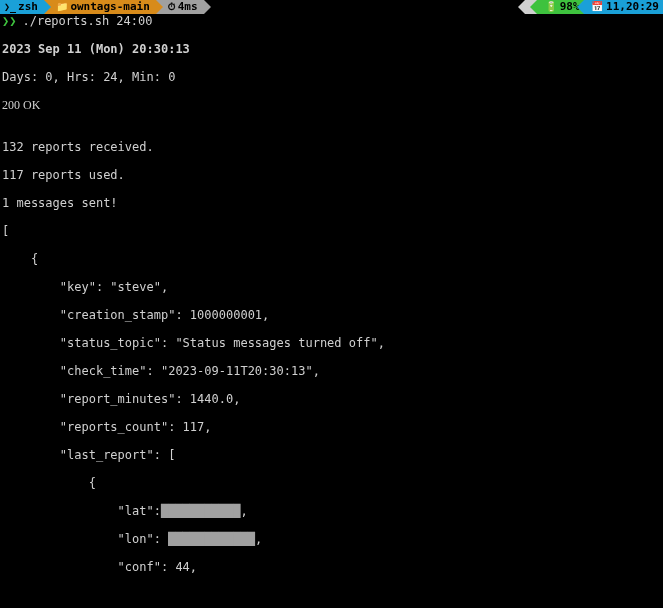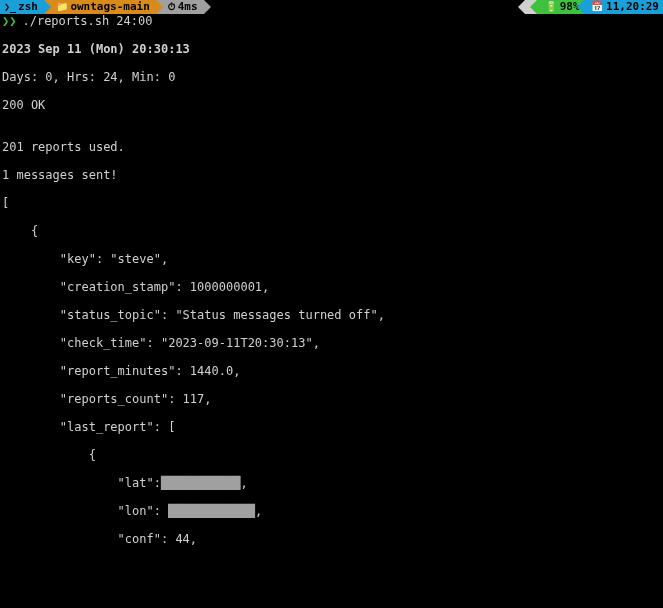--- a/index.html
+++ b/index.html
@@ -109,23 +109,24 @@
 </div>
 
 <div class="prompt-line">
   <span class="prompt-glyph">❯❯</span>
   <span>./reports.sh 24:00</span>
 </div>
 
 <div class="term">
 <span style="display: block; font-weight: bold;">2023 Sep 11 (Mon) 20:30:13</span>
 <span style="display: block;">Days: 0, Hrs: 24, Min: 0</span>
-<span style="display: block;">200 OK</span>
+<span style="display: block; font-family: Liberation Serif, serif;">200 OK</span>
 <span style="display: block;"></span>
-<span style="display: block;">201 reports used.</span>
+<span style="display: block;">132 reports received.</span>
+<span style="display: block;">117 reports used.</span>
 <span style="display: block;">1 messages sent!</span>
 <span style="display: block;">[</span>
 <span style="display: block;">    {</span>
 <span style="display: block;">        "key": "steve",</span>
 <span style="display: block;">        "creation_stamp": 1000000001,</span>
 <span style="display: block;">        "status_topic": "Status messages turned off",</span>
 <span style="display: block;">        "check_time": "2023-09-11T20:30:13",</span>
 <span style="display: block;">        "report_minutes": 1440.0,</span>
 <span style="display: block;">        "reports_count": 117,</span>
 <span style="display: block;">        "last_report": [</span>

